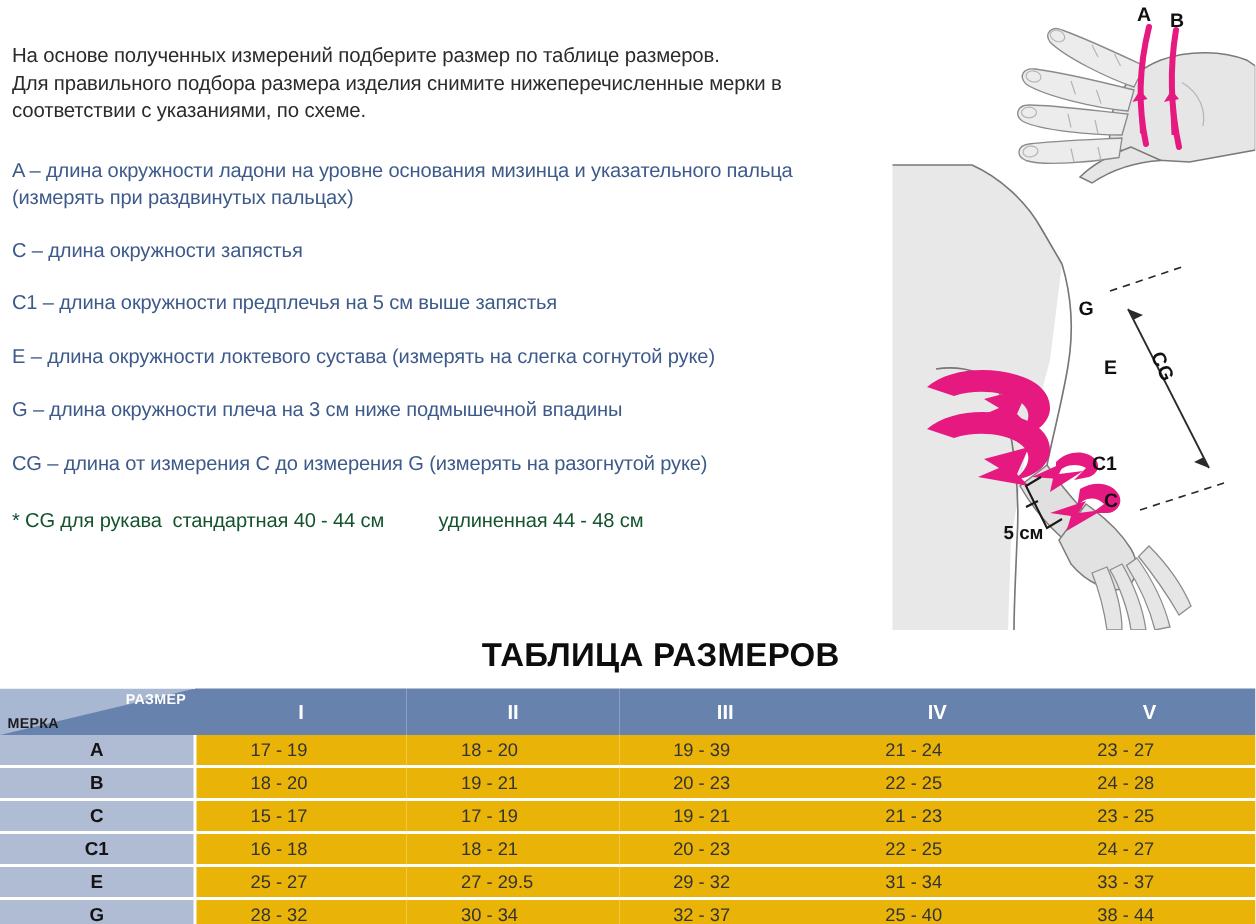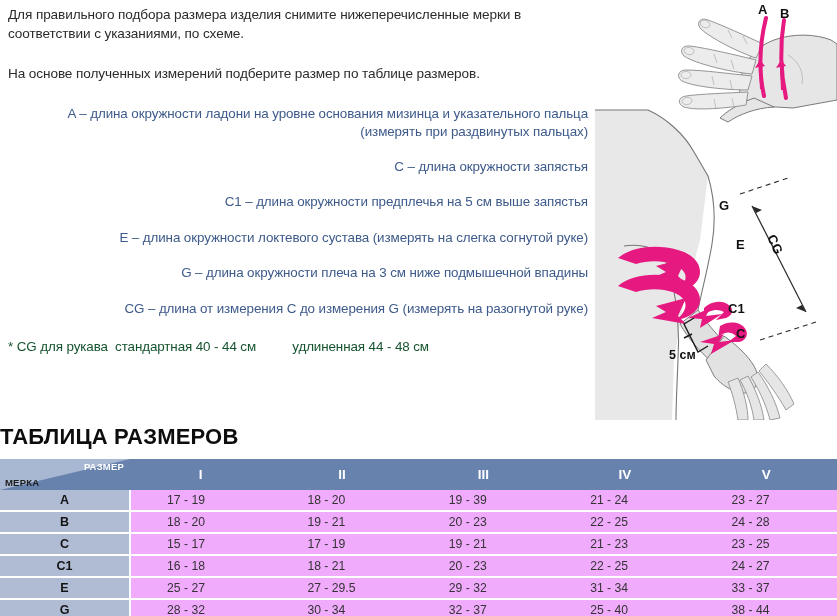--- a/index.html
+++ b/index.html
@@ -28,21 +28,20 @@
     line-height: 18.5px;
     color: #2b2b2b;
     margin: 0 0 0 0;
     letter-spacing: -0.1px;
   }
   .intro-para.second {
     margin-top: 22px;
   }
   .meas-list {
     margin-top: 21px;
-    text-align: right;
   }
   .meas-item {
     font-size: 13.4px;
     line-height: 18.5px;
     color: #3d5a8a;
     margin-bottom: 17px;
     letter-spacing: -0.1px;
   }
   .meas-item.two-line { margin-bottom: 16px; }
   .footnote {
@@ -81,25 +80,26 @@
   }
   .lbl-c1 { left: 140px; top: 301px; }
   .lbl-c  { left: 148px; top: 326px; }
   .lbl-5cm { left: 81px; top: 348px; font-size: 12.5px; }
 
   
   .table-title {
     position: absolute;
     left: 0; right: 0;
     top: 424px;
-    text-align: left;
+    text-align: center;
     font-size: 22px;
     font-weight: bold;
     color: #0d0d0d;
     letter-spacing: 0.2px;
+    padding-left: 44px;
   }
 
   
   .size-table {
     position: absolute;
     left: 0;
     top: 459px;
     width: 837px;
     border-collapse: collapse;
     table-layout: fixed;
@@ -144,42 +144,42 @@
     font-size: 9.5px;
     font-weight: bold;
     color: #1c1c1c;
     letter-spacing: 0.2px;
   }
 
   .size-table tbody td {
     height: 20px;
     font-size: 12.2px;
     color: #333333;
-    background: #f0abfc;
+    background: #eab308;
     padding: 0 0 0 36px;
     border: 0;
     border-bottom: 2px solid #ffffff;
     text-align: left;
   }
   .size-table tbody td.meas-cell {
     background: #b0bcd4;
     color: #141414;
     font-weight: bold;
     text-align: center;
     padding: 0;
     font-size: 12.5px;
     border-right: 2px solid #ffffff;
   }
 </style>
 </head>
 <body>
 
 <div class="text-col">
+  <p class="intro-para second">На основе полученных измерений подберите размер по таблице размеров.</p>
   <p class="intro-para">Для правильного подбора размера изделия снимите нижеперечисленные мерки в соответствии с указаниями, по схеме.</p>
-  <p class="intro-para second">На основе полученных измерений подберите размер по таблице размеров.</p>
 
   <div class="meas-list">
     <div class="meas-item two-line">A – длина окружности ладони на уровне основания мизинца и указательного пальца (измерять при раздвинутых пальцах)</div>
     <div class="meas-item">C – длина окружности запястья</div>
     <div class="meas-item">C1 – длина окружности предплечья на 5 см выше запястья</div>
     <div class="meas-item">E – длина окружности локтевого сустава (измерять на слегка согнутой руке)</div>
     <div class="meas-item">G – длина окружности плеча на 3 см ниже подмышечной впадины</div>
     <div class="meas-item">CG – длина от измерения C до измерения G (измерять на разогнутой руке)</div>
   </div>
 

